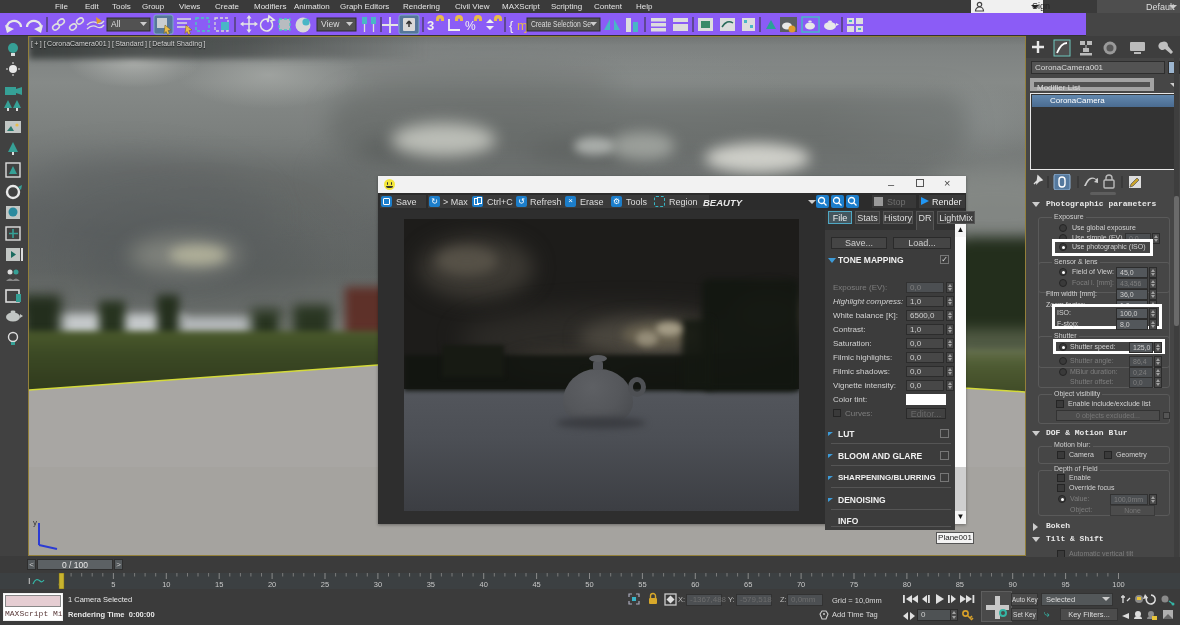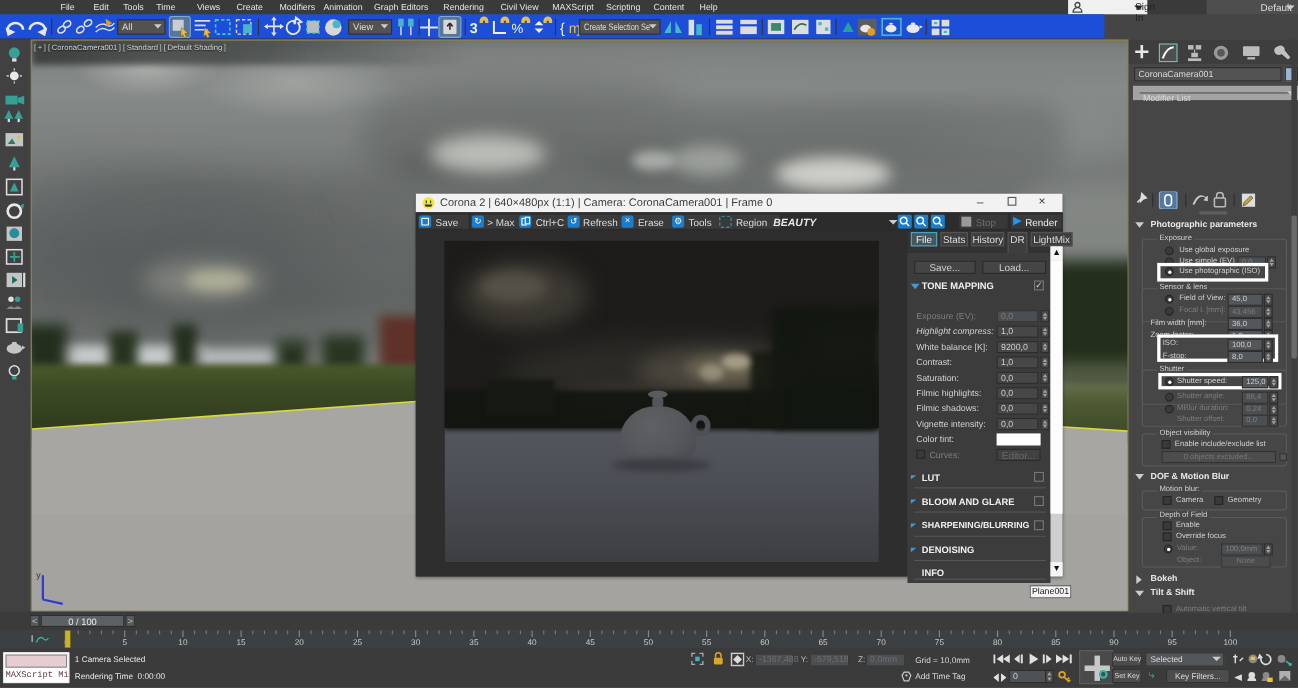--- a/index.html
+++ b/index.html
@@ -3,21 +3,21 @@
 <meta charset="utf-8">
 <style>
 *{margin:0;padding:0;box-sizing:border-box;font-family:"Liberation Sans",sans-serif;}
 html,body{width:1180px;height:625px;overflow:hidden;background:#444;}
 #root{position:absolute;left:0;top:0;width:1180px;height:625px;background:#454545;overflow:hidden;}
 .abs{position:absolute;}
 
 #menubar{position:absolute;left:0;top:0;width:1180px;height:13px;background:#3a3a3a;}
 #menubar span{position:absolute;top:2px;font-size:8px;color:#e4e4e4;margin-left:45px;}
 
-#toolbar{position:absolute;left:0;top:13px;width:1004px;height:23px;background:#1d4ed8;border-bottom:1px solid #333;}
+#toolbar{position:absolute;left:0;top:13px;width:1086px;height:23px;background:#8b5cf6;border-bottom:1px solid #333;}
 
 #lefttools{position:absolute;left:0;top:36px;width:28px;height:520px;background:#414141;}
 
 #viewport{position:absolute;left:28px;top:36px;width:998px;height:520px;overflow:hidden;background:#7d8180;border:1px solid #93803a;}
 
 #cmdpanel{position:absolute;left:1026px;top:36px;width:154px;height:521px;background:#464646;overflow:hidden;font-size:9px;color:#d6d6d6;}
 
 #corona{position:absolute;left:378px;top:176px;width:588px;height:348px;background:#323232;box-shadow:0 1px 3px rgba(0,0,0,.35);}
 
 #timeslider{position:absolute;left:0;top:556px;width:1180px;height:17px;background:#3b3b3b;}
@@ -27,39 +27,39 @@
 .fieldd{position:absolute;background:#4c4f52;border:1px solid #323232;color:#7e7e7e;font-size:8px;line-height:10px;padding-left:3px;}
 .spin{position:absolute;width:8px;background:#4a4a4a;border:1px solid #2c2c2c;}
 .spin:before{content:"";position:absolute;left:1px;top:1px;border-left:2.5px solid transparent;border-right:2.5px solid transparent;border-bottom:3px solid #a2a2a2;}
 .spin:after{content:"";position:absolute;left:1px;bottom:1px;border-left:2.5px solid transparent;border-right:2.5px solid transparent;border-top:3px solid #a2a2a2;}
 .radio{position:absolute;width:8px;height:8px;border-radius:50%;background:#3a3a3a;border:1px solid #252525;}
 .radio.on:before{content:"";position:absolute;left:1.5px;top:1.5px;width:3px;height:3px;border-radius:50%;background:#fff;}
 .cb{position:absolute;width:8px;height:8px;background:#3a3a3a;border:1px solid #252525;}
 .grp{position:absolute;border:1px solid #5a5a5a;border-radius:3px;}
 .grplbl{position:absolute;background:#464646;padding:0 2px;font-size:8px;color:#d0d0d0;}
 .whitebox{position:absolute;border:3px solid #fff;z-index:40;}
-.rollhead{position:absolute;font-size:9px;font-weight:bold;color:#e8e8e8;}
+.rollhead{position:absolute;font-size:9px;font-weight:bold;color:#e8e8e8;font-family:Liberation Mono, monospace;}
 .arrowdn{position:absolute;width:0;height:0;border-left:4px solid transparent;border-right:4px solid transparent;border-top:5px solid #ccc;}
 .arrowrt{position:absolute;width:0;height:0;border-top:4px solid transparent;border-bottom:4px solid transparent;border-left:5px solid #ccc;}
 .lbl{position:absolute;font-size:8px;color:#d2d2d2;white-space:nowrap;}
 .lbld{position:absolute;font-size:8px;color:#7e7e7e;white-space:nowrap;}
 #cmdpanel .lbl,#cmdpanel .lbld{font-size:7px;}
 #cmdpanel .field,#cmdpanel .fieldd{font-size:7px;line-height:9px;}
 #cmdpanel .grplbl{font-size:7px;}
 #cmdpanel .rollhead{font-size:8px;}
 </style>
 </head>
 <body>
 <div id="root">
 
   <div id="menubar">
     <span style="left:10px">File</span>
       <span style="left:40px">Edit</span>
       <span style="left:67px">Tools</span>
-    <span style="left:97px">Time</span>
+    <span style="left:97px">Group</span>
       <span style="left:134px">Views</span>
       <span style="left:170px">Create</span>
     <span style="left:209px">Modifiers</span>
       <span style="left:249px">Animation</span>
       <span style="left:295px">Graph Editors</span>
     <span style="left:358px">Rendering</span>
       <span style="left:410px">Civil View</span>
       <span style="left:457px">MAXScript</span>
     <span style="left:506px">Scripting</span>
       <span style="left:549px">Content</span>
@@ -492,21 +492,21 @@
       <path d="M33 11 q3-7 7-3 q2 2 4-1" stroke="#35b5a5" stroke-width="1.2" fill="none"></path>
     </svg>
   </div>
   <div id="statusbar">
 
     <div class="abs" style="left:3px;top:4px;width:60px;height:28px;background:#fff;border:1px solid #f0f0f0;">
       <div class="abs" style="left:1px;top:1px;width:56px;height:12px;background:#e5cdd2;border:1px solid #888;"></div>
       <div class="abs" style="left:1px;top:15px;width:58px;height:11px;font-family:'Liberation Mono',monospace;font-size:8px;color:#5a3a3a;white-space:nowrap;overflow:hidden;">MAXScript Mi:</div>
     </div>
     <div class="abs" style="left:68px;top:6px;font-size:7.5px;color:#e8e8e8;">1 Camera Selected</div>
-    <div class="abs" style="left:68px;top:21px;font-size:7.5px;color:#e8e8e8;">Rendering Time&nbsp; 0:00:00</div>
+    <div class="abs" style="left:68px;top:21px;font-size:7.5px;color:#e8e8e8;font-weight:bold;">Rendering Time&nbsp; 0:00:00</div>
 
     <svg class="abs" style="left:627px;top:3px;" width="50" height="15" viewBox="0 0 50 15">
       <g stroke="#aab" stroke-width="1.2" fill="none">
         <path d="M2 5 v-3 h3 M9 2 h3 v3 M12 9 v3 h-3 M5 12 h-3 v-3"></path>
       </g>
       <rect x="5" y="5" width="4" height="4" fill="#3ab5c9"></rect>
       <rect x="22" y="6" width="8" height="6" rx="1" fill="#d8a82a"></rect>
       <path d="M23.5 6 v-2 a2.5 2.5 0 0 1 5 0 v2" stroke="#d8a82a" stroke-width="1.4" fill="none"></path>
       <rect x="38" y="2" width="11" height="11" fill="none" stroke="#ccc" stroke-width="1.3"></rect>
       <path d="M43.5 3.5 l4 4 -4 4 -4-4z" fill="#ddd"></path>
@@ -604,23 +604,26 @@
 
       <rect x="100" y="3" width="15" height="9" rx="1" fill="#bbb"></rect>
         <rect x="104" y="13" width="7" height="2" fill="#bbb"></rect>
 
       <path d="M132 3 a4 4 0 1 0 3 7 l6 5 2-2 -5-6 a4 4 0 0 0-6-4z" fill="#c0c0c0"></path>
     </svg>
 
     <div class="abs" style="left:5px;top:25px;width:134px;height:13px;background:#535353;border:1px solid #2e2e2e;color:#dadada;font-size:8px;line-height:11px;padding-left:3px;">CoronaCamera001</div>
     <div class="abs" style="left:142px;top:25px;width:12px;height:13px;background:#9cb5cf;border:1px solid #2e2e2e;"></div>
 
-    <div class="abs" style="left:4px;top:42px;width:150px;height:13px;background:#525252;border:6px solid #a3a3a3;color:#dadada;font-size:8px;line-height:11px;padding-left:3px;">Modifier List</div>
+    <div class="abs" style="left:4px;top:42px;width:124px;height:13px;background:#525252;border:4px solid #a3a3a3;color:#dadada;font-size:8px;line-height:11px;padding-left:3px;">Modifier List</div>
     <div class="abs" style="left:144px;top:47px;width:0;height:0;border-left:4px solid transparent;border-right:4px solid transparent;border-top:4px solid #ccc;"></div>
 
+    <div class="abs" style="left:4px;top:57px;width:148px;height:77px;background:#333333;border:1px solid #e8e8e8;">
+      <div class="abs" style="left:1px;top:1px;width:144px;height:12px;background:linear-gradient(180deg,#6288ae,#4a6b90);color:#fff;font-size:8px;line-height:12px;padding-left:18px;">CoronaCamera</div>
+    </div>
 
     <svg class="abs" style="left:4px;top:138px;" width="148" height="16" viewBox="0 0 148 16">
       <path d="M4 10 L10 4 M8 2 l4 4 -3 1 -2 2z" stroke="#ddd" stroke-width="1.4" fill="#ddd"></path>
       <line x1="18" y1="2" x2="18" y2="14" stroke="#2e2e2e"></line>
       <rect x="24" y="0" width="16" height="16" rx="2" fill="#55799e" stroke="#8fb2d4" stroke-width="1"></rect>
       <rect x="29" y="3" width="6" height="10" rx="3" fill="none" stroke="#fff" stroke-width="1.4"></rect>
       <line x1="48" y1="2" x2="48" y2="14" stroke="#2e2e2e"></line>
       <path d="M56 12 q4-10 10-6 l-2 2 4 1 0-5 -2 1 q-7-5 -12 7z" fill="#ccc"></path>
       <rect x="74" y="6" width="10" height="8" rx="1" fill="none" stroke="#bbb" stroke-width="1.4"></rect>
       <path d="M76 6 v-2 a3 3 0 0 1 6 0 v2" fill="none" stroke="#bbb" stroke-width="1.4"></path>
@@ -731,21 +734,20 @@
   </div>
 
   <div id="corona">
 
     <div class="abs" style="left:0;top:0;width:588px;height:17px;background:#f2f2f2;">
       <div class="abs" style="left:6px;top:3px;width:11px;height:11px;border-radius:50%;background:#f3e73b;">
         <div class="abs" style="left:2.5px;top:3px;width:1.8px;height:2.5px;background:#333;border-radius:50%;"></div>
         <div class="abs" style="left:6.5px;top:3px;width:1.8px;height:2.5px;background:#333;border-radius:50%;"></div>
         <div class="abs" style="left:2.2px;top:6.5px;width:6.5px;height:2.5px;border-radius:0 0 6px 6px;background:#333;"></div>
       </div>
-      <div class="abs" style="left:22px;top:3px;font-size:10px;color:#3c3c3c;">Corona 2 | 640×480px (1:1) | Camera: CoronaCamera001 | Frame 0</div>
       <div class="abs" style="left:510px;top:2px;font-size:11px;color:#444;">–</div>
       <div class="abs" style="left:538px;top:3px;width:8px;height:8px;border:1px solid #555;"></div>
       <div class="abs" style="left:566px;top:1px;font-size:11px;color:#444;">×</div>
     </div>
 
     <div class="abs" style="left:0;top:17px;width:588px;height:17px;background:#2c2c2c;">
 
       <div class="abs" style="left:2px;top:2px;width:46px;height:13px;background:#3a3a3a;"></div>
       <div class="abs" style="left:3px;top:3px;width:11px;height:11px;background:#1c7ecb;border-radius:2px;"></div>
       <div class="abs" style="left:5px;top:5px;width:7px;height:7px;border:1px solid #fff;border-radius:1px;"></div>
@@ -840,21 +842,21 @@
       <div class="abs" style="left:3px;top:28px;width:0;height:0;border-left:4px solid transparent;border-right:4px solid transparent;border-top:5px solid #3d9bd8;"></div>
       <div class="abs" style="left:13px;top:25px;font-weight:bold;font-size:8.5px;color:#f0f0f0;">TONE MAPPING</div>
       <div class="abs" style="left:115px;top:25px;width:9px;height:9px;background:#3c3c3c;border:1px solid #777;color:#ddd;font-size:8px;line-height:8px;text-align:center;">✓</div>
       <div class="lbld" style="left:8px;top:53px;">Exposure (EV):</div>
       <div class="fieldd" style="left:81px;top:52px;width:38px;height:11px;">0,0</div>
       <div class="spin" style="left:121px;top:52px;height:11px;"></div>
       <div class="lbl" style="left:8px;top:67px;font-style:italic;">Highlight compress:</div>
       <div class="field" style="left:81px;top:66px;width:38px;height:11px;background:#474747;">1,0</div>
       <div class="spin" style="left:121px;top:66px;height:11px;"></div>
       <div class="lbl" style="left:8px;top:81px;">White balance [K]:</div>
-      <div class="field" style="left:81px;top:80px;width:38px;height:11px;background:#474747;">9200,0</div>
+      <div class="field" style="left:81px;top:80px;width:38px;height:11px;background:#474747;">6500,0</div>
       <div class="spin" style="left:121px;top:80px;height:11px;"></div>
       <div class="lbl" style="left:8px;top:95px;">Contrast:</div>
       <div class="field" style="left:81px;top:94px;width:38px;height:11px;background:#474747;">1,0</div>
       <div class="spin" style="left:121px;top:94px;height:11px;"></div>
       <div class="lbl" style="left:8px;top:109px;">Saturation:</div>
       <div class="field" style="left:81px;top:108px;width:38px;height:11px;background:#474747;">0,0</div>
       <div class="spin" style="left:121px;top:108px;height:11px;"></div>
       <div class="lbl" style="left:8px;top:123px;">Filmic highlights:</div>
       <div class="field" style="left:81px;top:122px;width:38px;height:11px;background:#474747;">0,0</div>
       <div class="spin" style="left:121px;top:122px;height:11px;"></div>

